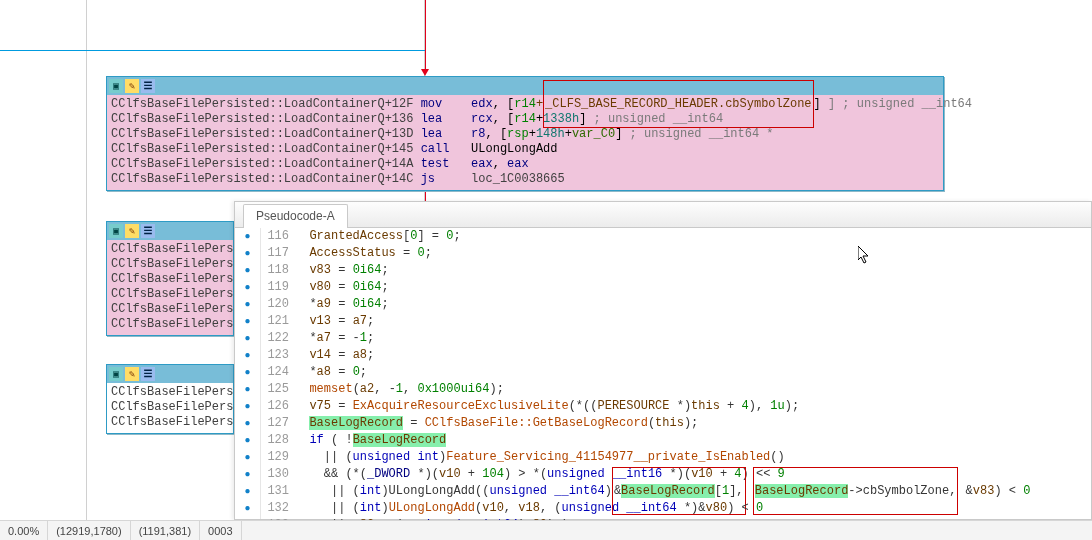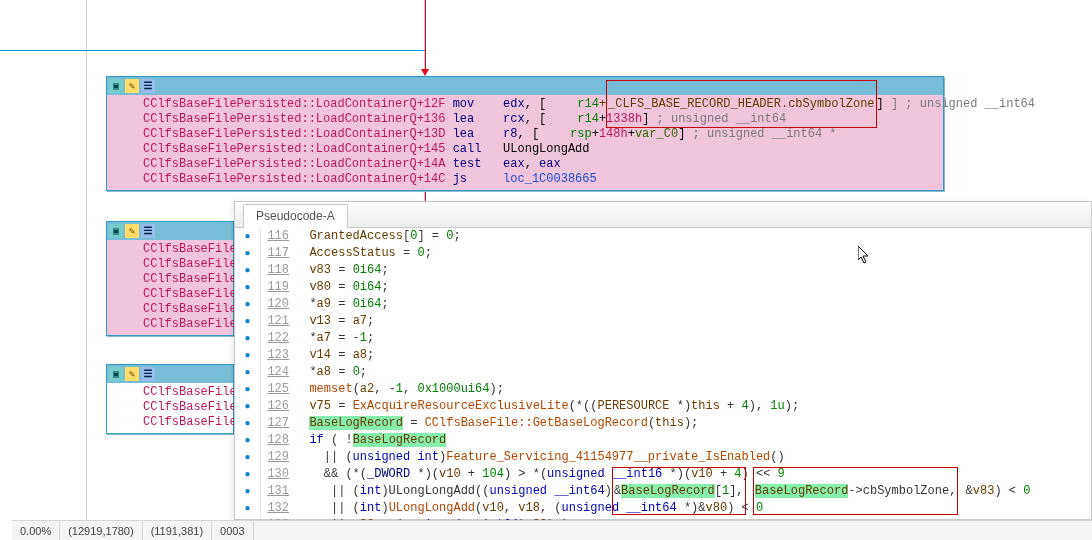--- a/index.html
+++ b/index.html
@@ -38,27 +38,27 @@
   .tb-ico {
     width: 14px; height: 14px; display: inline-flex; align-items: center; justify-content: center;
     font-size: 10px; font-weight: bold;
   }
   .tb-ico.a { background: #7cc; color: #044; }
   .tb-ico.b { background: #fd6; color: #730; }
   .tb-ico.c { background: #9be; color: #024; }
   .node .body { padding: 2px 4px 3px 4px; white-space: pre; line-height: 15px; }
   .node.white { background: #fff; }
   .node.white .body { color: #000; }
-  .c-addr { color: #be185d; margin-left: 32px; }
+  .c-addr { color: #404040; }
   .c-mnem { color: #000080; }
-  .c-reg  { color: #008000; margin-left: 31px; }
-  .c-num  { color: #be185d; }
+  .c-reg  { color: #008000; }
+  .c-num  { color: #0f766e; }
   .c-struct { color: #6a3a00; }
   .c-comment{ color: #7a7a7a; }
-  .c-label { color: #1d4ed8; }
+  .c-label { color: #404040; }
   .c-local { color: #2e6a00; }
   .c-func { color: #000; }
   .c-brack { color: #6a3a00; }
   .red-box { border: 1.5px solid #c00; padding: 16px 1px; }
   .node1 { left: 106px; top: 76px; width: 838px; }
   .node2 { left: 106px; top: 221px; width: 128px; }
   .node3 { left: 106px; top: 364px; width: 128px; }
   .pseudo-pane {
     position: absolute;
     left: 234px; top: 201px; right: 0; bottom: 20px;
@@ -93,38 +93,37 @@
     width: 26px;
     border-right: 1px solid #e6e6e6;
     text-align: center;
   }
   .gutter .dot { color: #1181c9; font-size: 10px; display: block; height: 17px; line-height: 17px; }
   .lineno {
     width: 34px;
     text-align: right;
     color: #9a9a9a;
     padding-right: 6px;
-    text-decoration: underline;
   }
   .lineno div { height: 17px; }
   .code {
     flex: 1;
     white-space: pre;
     color: #353535;
     position: relative;
   }
   .code div { height: 17px; }
   .kw { color: #0000b8; text-align: right; }
   .num { color: #008000; }
   .call { color: #b24700; }
   .type { color: #000080; }
   .var { color: #6a3a00; margin-top: 8px; }
   .varhl { color: #6a3a00; background: #86efac; }
   .statusbar {
-    position: absolute; left: 12px; right: 0; bottom: 0; height: 20px;
+    position: absolute; left: 0; right: 0; bottom: 0; height: 20px;
     background: #f4f4f4;
     border-top: 1px solid #d6d6d6;
     font-family: "Segoe UI", Tahoma, sans-serif;
     font-size: 11px;
     color: #444;
     display: flex; align-items: center;
   }
   .statusbar .cell { padding: 0 8px; border-right: 1px solid #d6d6d6; height: 100%; display: flex; align-items: center; }
   .cursor {
     position: absolute;

